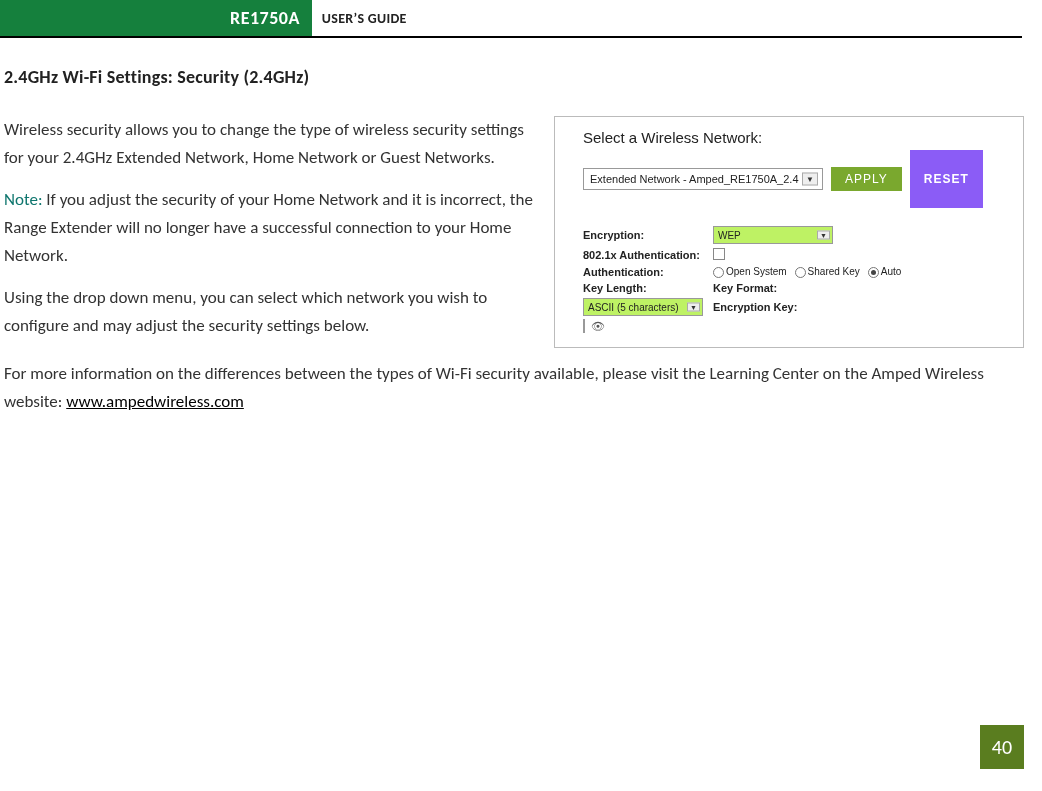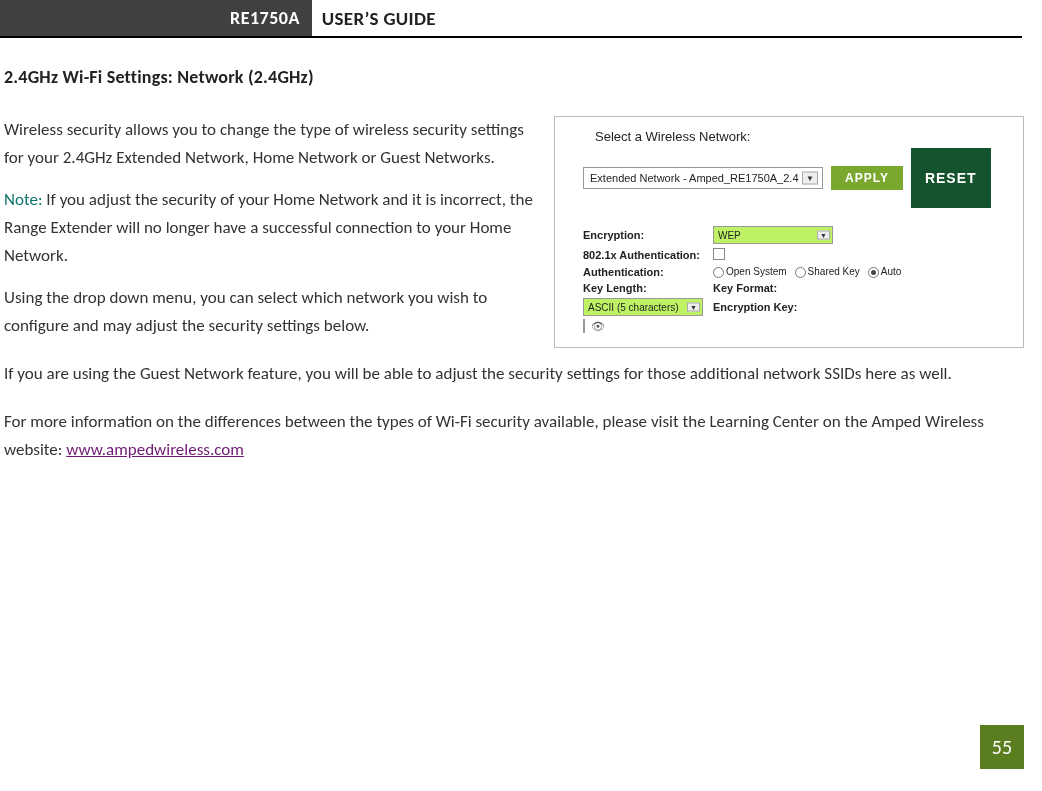--- a/index.html
+++ b/index.html
@@ -12,34 +12,34 @@
     position: relative;
   }
   .header-band {
     display: flex;
     align-items: center;
     height: 38px;
     border-bottom: 2px solid #000;
     margin-right: 20px;
   }
   .header-green {
-    background: #404040;
+    background: #15803d;
     color: #fff;
     font-weight: bold;
     height: 100%;
     display: flex;
     align-items: center;
     padding-left: 230px;
     padding-right: 12px;
     letter-spacing: 0.5px;
     font-size: 18px;
   }
   .header-title {
     font-weight: bold;
-    font-size: 19px;
+    font-size: 14px;
     padding-left: 10px;
     letter-spacing: 0.3px;
   }
   .content {
     padding: 28px 18px 0 4px;
   }
   .section-heading {
     font-size: 18px;
     font-weight: bold;
     margin-bottom: 28px;
@@ -51,33 +51,33 @@
     align-items: flex-start;
   }
   .text-col {
     flex: 1;
     font-size: 17px;
     line-height: 1.65;
     color: #333;
   }
   .text-col p { margin-bottom: 14px; }
   .note-label { color: #0f766e; }
-  .link { color: #701a75; text-decoration: underline; }
+  .link { color: #000000; text-decoration: underline; }
   .figure-col {
     width: 470px;
     border: 1px solid #bbb;
     background: #fff;
     padding: 12px 14px 14px 14px;
     font-family: Arial, sans-serif;
     font-size: 11px;
     margin-bottom: 8px;
   }
   .fig-row1-label {
-    font-size: 13px;
-    margin-left: 26px;
+    font-size: 15px;
+    margin-left: 14px;
     margin-bottom: 4px;
     color: #222;
   }
   .fig-row1 {
     display: flex;
     align-items: center;
     gap: 8px;
     margin-left: 14px;
     margin-bottom: 18px;
   }
@@ -100,31 +100,31 @@
     transform: translateY(-50%);
     font-size: 8px;
     color: #333;
     background: #eee;
     border: 1px solid #aaa;
     padding: 1px 3px;
   }
   .btn-apply {
     background: #7aa82e;
     color: #fff;
-    font-weight: bold;
+    font-weight: normal;
     font-size: 12px;
     letter-spacing: 1px;
     border: none;
     padding: 5px 14px;
   }
   .btn-reset {
-    background: #14532d;
-    color: #fff;
-    font-weight: bold;
-    font-size: 14px;
+    background: #8b5cf6;
+    color: #fff;
+    font-weight: bold;
+    font-size: 12px;
     letter-spacing: 1px;
     border: none;
     padding: 22px 14px;
   }
   .fig-grid {
     display: grid;
     grid-template-columns: 130px 1fr;
     row-gap: 4px;
     align-items: center;
     margin-left: 14px;
@@ -198,21 +198,21 @@
 </style>
 </head>
 <body>
 
 <div class="header-band">
   <div class="header-green">RE1750A</div>
   <div class="header-title">USER’S GUIDE</div>
 </div>
 
 <div class="content">
-  <div class="section-heading">2.4GHz Wi-Fi Settings: Network (2.4GHz)</div>
+  <div class="section-heading">2.4GHz Wi-Fi Settings: Security (2.4GHz)</div>
 
   <div class="two-col">
     <div class="text-col">
       <p>Wireless security allows you to change the type of wireless security settings for your 2.4GHz Extended Network, Home Network or Guest Networks.</p>
       <p>
         <span class="note-label">Note:</span><span> If you adjust the security of your Home Network and it is incorrect, the Range Extender will no longer have a successful connection to your Home Network.</span>
       </p>
       <p>Using the drop down menu, you can select which network you wish to configure and may adjust the security settings below.</p>
     </div>
 
@@ -256,20 +256,19 @@
         <div class="lab">Encryption Key:</div>
         <div>
           <span class="fig-input"></span>
           <span class="eye-icon">👁</span>
         </div>
       </div>
     </div>
   </div>
 
   <div class="below-text">
-    <p>If you are using the Guest Network feature, you will be able to adjust the security settings for those additional network SSIDs here as well.</p>
     <p>
       <span>For more information on the differences between the types of Wi-Fi security available, please visit the Learning Center on the Amped Wireless website: </span><a class="link" href="#">www.ampedwireless.com</a>
     </p>
   </div>
 </div>
 
-<div class="page-number">55</div>
+<div class="page-number">40</div>
 
 </body></html>

